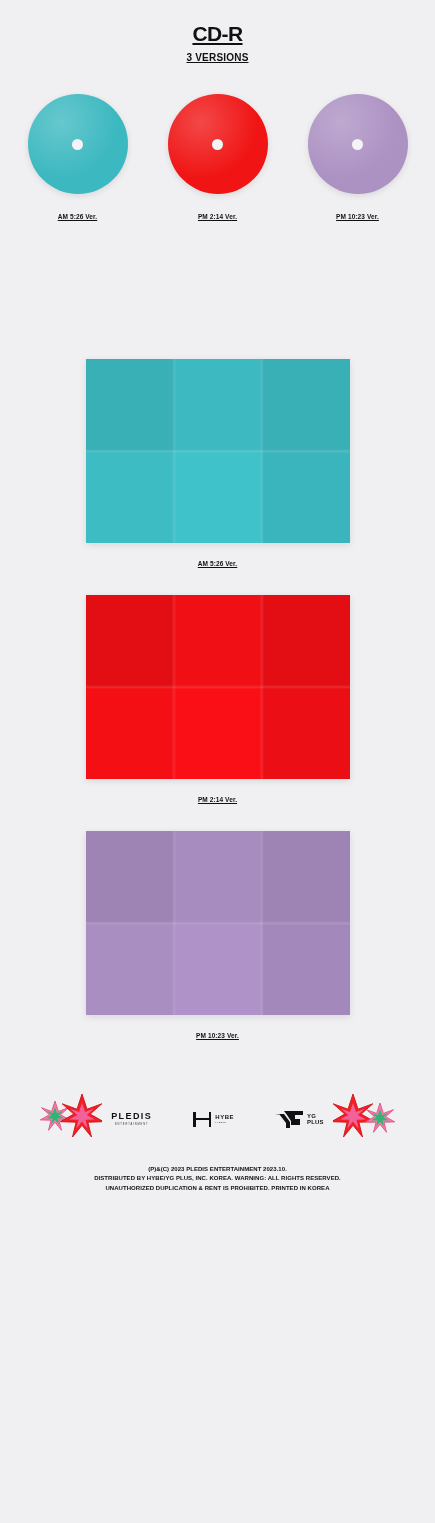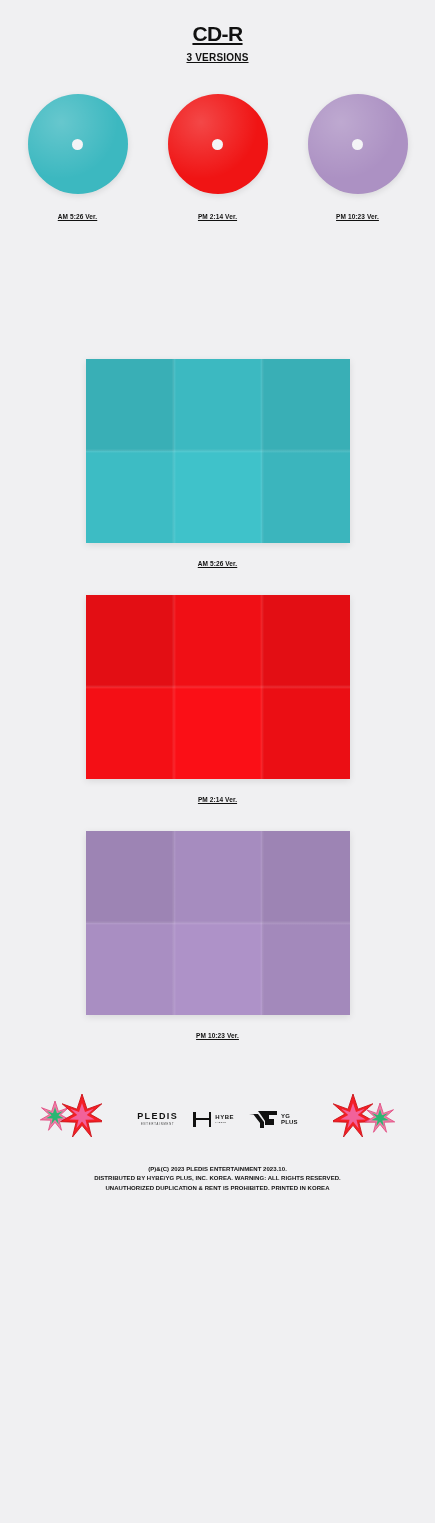--- a/index.html
+++ b/index.html
@@ -136,21 +136,21 @@
     bottom: 0;
     padding-bottom: 34px;
   }
 
   .logo-row {
     position: relative;
     height: 64px;
     display: flex;
     align-items: center;
     justify-content: center;
-    gap: 15px;
+    gap: 41px;
   }
 
   .logo { display: flex; align-items: center; }
 
   .logo-pledis { flex-direction: column; align-items: center; }
   .logo-pledis .p-main {
     font-size: 9px;
     font-weight: bold;
     letter-spacing: 1.4px;
     line-height: 1;

